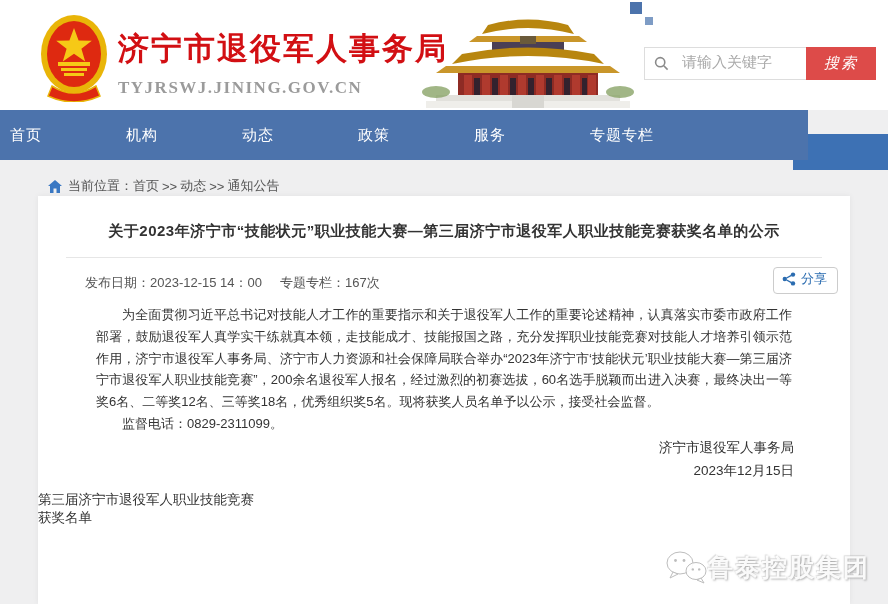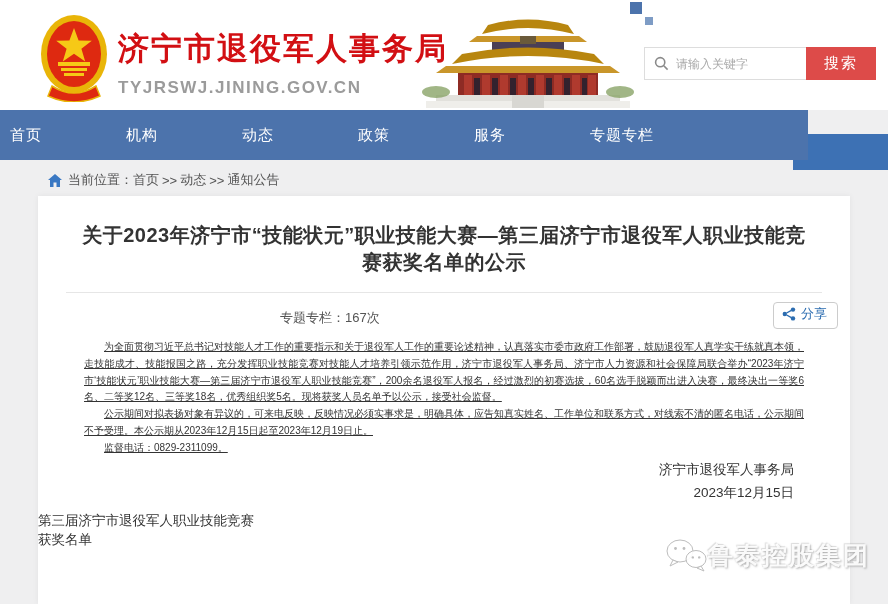--- a/index.html
+++ b/index.html
@@ -8,65 +8,65 @@
     position:relative; overflow:hidden;
     background:#efeff0;
     font-family:"Liberation Sans","DejaVu Sans",sans-serif;
     color:#333;
   }
   
   .header { position:absolute; left:0; top:0; width:888px; height:110px; background:#fff; }
   .emblem { position:absolute; left:40px; top:14px; width:68px; height:88px; }
   .brand { position:absolute; left:118px; top:28px; }
   .site-title { font-size:31px; font-weight:bold; color:#d20f13; letter-spacing:2px; }
-  .site-url { margin-top:8px; font-size:17px; font-weight:bold; color:#9b9b9b; letter-spacing:1.5px; }
+  .site-url { margin-top:8px; font-size:17px; font-weight:bold; color:#9b9b9b; letter-spacing:1.5px;font-family:Liberation Serif, serif; }
   .palace { position:absolute; left:422px; top:6px; width:212px; height:102px; }
   .deco-sq1 { position:absolute; left:630px; top:2px; width:12px; height:12px; background:#4c73ac; }
   .deco-sq2 { position:absolute; left:645px; top:17px; width:8px; height:8px; background:#7e9cc5; }
   
   .search { position:absolute; left:644px; top:47px; height:33px; display:flex; }
   .search-box { width:162px; height:33px; background:#fff; border:1px solid #ddd; border-right:none;
     display:flex; align-items:center; padding-left:9px; }
   .search-box svg { flex:0 0 auto; }
-  .search-input { border:none; outline:none; width:118px; margin-left:7px; font-size:12px; color:#333;
-    font-family:Liberation Sans, sans-serif; background:transparent; }
+  .search-input { border:none; outline:none; width:118px; margin-left:13px; font-size:15px; color:#333;
+    font-family:Liberation Mono, monospace; background:transparent; }
   .search-input::placeholder { color:#a9a9a9; }
   .search-btn { width:70px; height:33px; background:#dd4b49; color:#fff; border:none; font-size:15px;
-    font-family:inherit; letter-spacing:2px; cursor:pointer; }
+    font-family:inherit; letter-spacing:2px; cursor:pointer;font-style:italic; }
   
   .nav-deep { position:absolute; left:793px; top:134px; width:95px; height:36px; background:#3d71b4; }
   .nav { position:absolute; left:0; top:110px; width:808px; height:50px; background:#4c73ac;
     display:flex; align-items:center; padding-left:10px; }
   .nav-item { width:116px; color:#fff; font-size:15px; letter-spacing:1px; cursor:pointer; }
   .nav-item:last-child { width:auto; }
   
-  .breadcrumb { position:absolute; left:48px; top:170px; height:20px; display:flex; align-items:center;
+  .breadcrumb { position:absolute; left:48px; top:176px; height:20px; display:flex; align-items:center;
     font-size:13px; color:#555; }
   .breadcrumb svg { margin-right:6px; }
   .crumb-link { color:#555; cursor:pointer; }
   .crumb-sep { margin:0 3px; color:#555; }
   
   .card { position:absolute; left:38px; top:196px; width:812px; height:408px; background:#fff;
     box-shadow:0 0 6px rgba(0,0,0,0.06); overflow:hidden; }
-  .art-title { margin-top:26px; text-align:center; font-size:20px; font-weight:bold; color:#333;
+  .art-title { margin-top:26px; text-align:center; font-size:15px; font-weight:bold; color:#333;
     padding:0 40px; letter-spacing:0.5px; }
   .title-rule { margin:16px 28px 0; border-bottom:1px solid #e6e6e6; }
   .meta { position:relative; height:36px; margin-top:6px; font-size:13px; color:#555; }
   .meta-date { position:absolute; left:47px; top:10px; }
   .meta-views { position:absolute; left:242px; top:10px; }
   .share-btn { position:absolute; right:12px; top:3px; height:27px; padding:0 10px 3px 8px;
     background:#fff; border:1px solid #ccc; border-radius:4px; display:flex; align-items:center;
     gap:5px; color:#2b6cb0; font-size:13px; cursor:pointer; font-family:inherit; }
-  .body-text { padding:4px 46px 0; font-size:10px; line-height:1.68; color:#333;text-decoration:underline; }
+  .body-text { padding:4px 58px 0; font-size:13px; line-height:1.68; color:#333; }
   .body-text p { text-indent:2em; text-align:justify; }
   .signature { padding:2px 56px 0 0; text-align:right; font-size:13.5px; line-height:1.7; color:#333; }
   
   .tbl-titles { margin-top:8px; font-size:13.5px; color:#333; line-height:1.35; }
   
-  .watermark { position:absolute; right:18px; bottom:32px; display:flex; align-items:center; gap:1px;
+  .watermark { position:absolute; right:18px; bottom:20px; display:flex; align-items:center; gap:1px;
     pointer-events:none; }
   .wm-text { font-size:25px; font-weight:bold; color:rgba(255,255,255,0.92); letter-spacing:2px;
     text-shadow:1px 1px 2px rgba(120,120,120,0.55), -1px -1px 1px rgba(160,160,160,0.35); }
 </style>
 </head>
 <body>
 
 <div class="header">
   <svg class="emblem" viewBox="0 0 68 88">
     <ellipse cx="34" cy="40" rx="33" ry="39" fill="#e9b508"></ellipse>
@@ -146,36 +146,36 @@
   <span class="crumb-link">动态</span>
   <span class="crumb-sep">&gt;&gt;</span>
   <span class="crumb-link">通知公告</span>
 </div>
 
 <div class="card">
   <div class="art-title">关于2023年济宁市“技能状元”职业技能大赛—第三届济宁市退役军人职业技能竞赛获奖名单的公示</div>
   <div class="title-rule"></div>
 
   <div class="meta">
+    <span class="meta-date">发布日期：2023-12-15 14：00</span>
     <span class="meta-views">专题专栏：167次</span>
     <button class="share-btn">
       <svg width="14" height="14" viewBox="0 0 14 14">
         <circle cx="11" cy="2.6" r="2.2" fill="#2b6cb0"></circle>
         <circle cx="2.8" cy="7" r="2.2" fill="#2b6cb0"></circle>
         <circle cx="11" cy="11.4" r="2.2" fill="#2b6cb0"></circle>
         <line x1="4.6" y1="6" x2="9.4" y2="3.4" stroke="#2b6cb0" stroke-width="1.4"></line>
         <line x1="4.6" y1="8" x2="9.4" y2="10.6" stroke="#2b6cb0" stroke-width="1.4"></line>
       </svg>
       <span>分享</span>
     </button>
   </div>
 
   <div class="body-text">
     <p>为全面贯彻习近平总书记对技能人才工作的重要指示和关于退役军人工作的重要论述精神，认真落实市委市政府工作部署，鼓励退役军人真学实干练就真本领，走技能成才、技能报国之路，充分发挥职业技能竞赛对技能人才培养引领示范作用，济宁市退役军人事务局、济宁市人力资源和社会保障局联合举办“2023年济宁市‘技能状元’职业技能大赛—第三届济宁市退役军人职业技能竞赛”，200余名退役军人报名，经过激烈的初赛选拔，60名选手脱颖而出进入决赛，最终决出一等奖6名、二等奖12名、三等奖18名，优秀组织奖5名。现将获奖人员名单予以公示，接受社会监督。</p>
-    <p>公示期间对拟表扬对象有异议的，可来电反映，反映情况必须实事求是，明确具体，应告知真实姓名、工作单位和联系方式，对线索不清的匿名电话，公示期间不予受理。本公示期从2023年12月15日起至2023年12月19日止。</p>
     <p>监督电话：0829-2311099。</p>
   </div>
 
   <div class="signature">
     <div>济宁市退役军人事务局</div>
     <div>2023年12月15日</div>
   </div>
 
   <div class="tbl-titles">
     <div>第三届济宁市退役军人职业技能竞赛</div>

